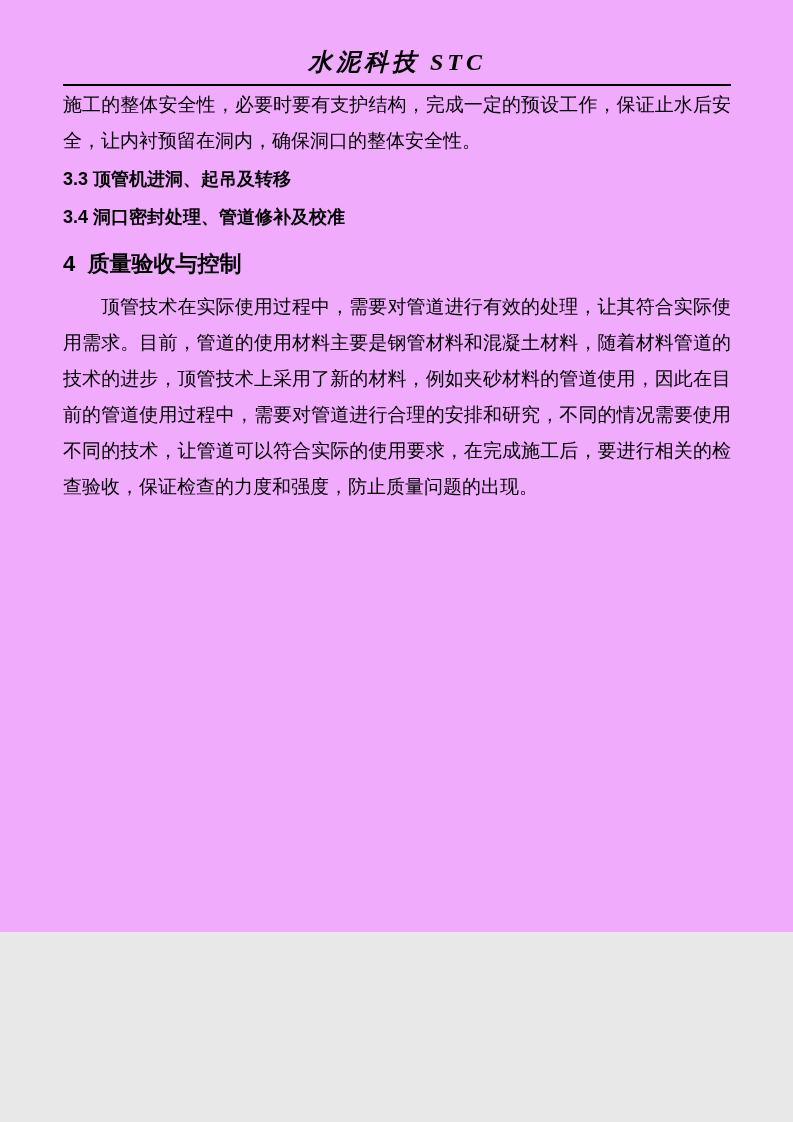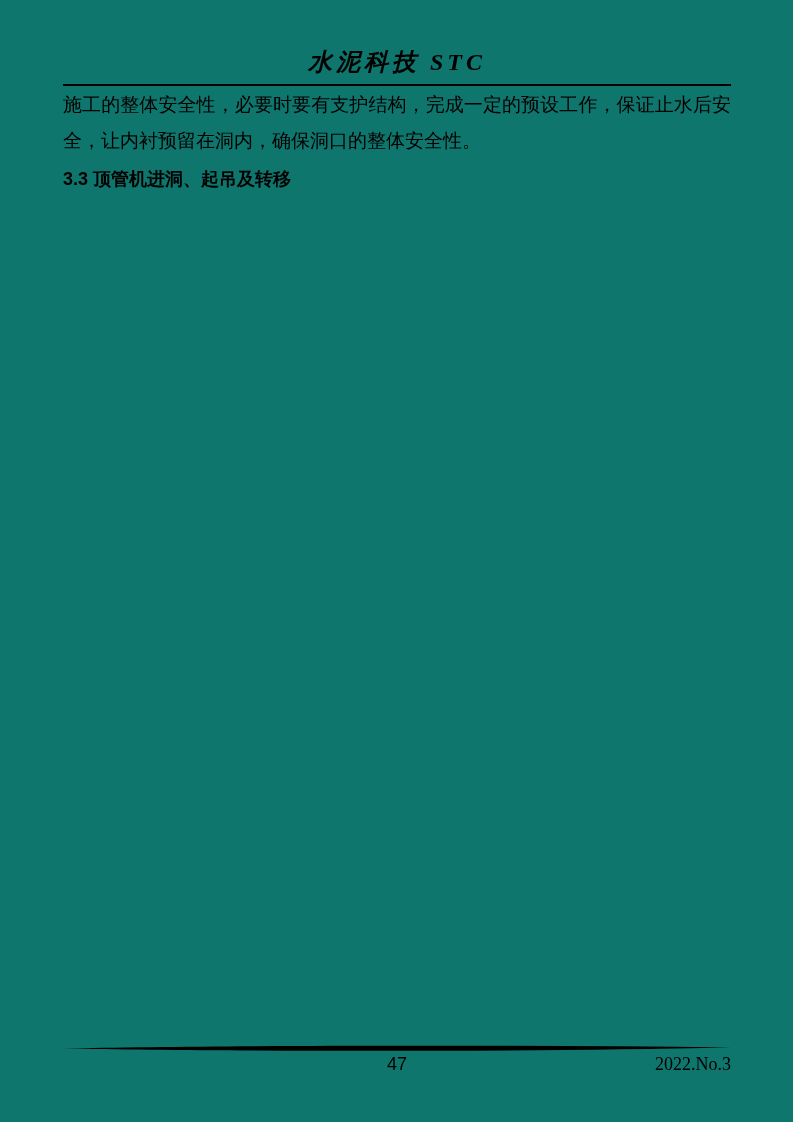--- a/index.html
+++ b/index.html
@@ -1,21 +1,21 @@
 <!DOCTYPE html>
 <html><head>
 <meta charset="utf-8">
 <style>
   html, body { margin: 0; padding: 0; background: #e8e8e8; }
   .page {
     position: relative;
     width: 793px;
-    height: 1122px;
+    height: 932px;
     margin: 0 auto;
-    background: #0f766e;
+    background: #f0abfc;
     color: #000000;
     font-family: "Liberation Serif", "DejaVu Serif", serif;
     overflow: hidden;
   }
   .inner {
     position: absolute;
     left: 63px;
     top: 46px;
     width: 668px;
   }
@@ -101,23 +101,28 @@
 
     <div class="body-text">
 
       <p class="para no-indent">施工的整体安全性，必要时要有支护结构，完成一定的预设工作，保证止水后安全，让内衬预留在洞内，确保洞口的整体安全性。</p>
 
       <div>
         <div class="heading-2">3.3 顶管机进洞、起吊及转移</div>
       </div>
 
       <div>
+        <div class="heading-2">3.4 洞口密封处理、管道修补及校准</div>
       </div>
 
 
+      <div>
+        <div class="heading-1">4  质量验收与控制</div>
+        <p class="para">顶管技术在实际使用过程中，需要对管道进行有效的处理，让其符合实际使用需求。目前，管道的使用材料主要是钢管材料和混凝土材料，随着材料管道的技术的进步，顶管技术上采用了新的材料，例如夹砂材料的管道使用，因此在目前的管道使用过程中，需要对管道进行合理的安排和研究，不同的情况需要使用不同的技术，让管道可以符合实际的使用要求，在完成施工后，要进行相关的检查验收，保证检查的力度和强度，防止质量问题的出现。</p>
+      </div>
 
     </div>
   </div>
 
   <div class="footer">
     <svg class="footer-bar" viewBox="0 0 668 10" preserveAspectRatio="none" aria-hidden="true">
       <path d="M0 4.5 C 140 1.5, 420 0.5, 668 3.5 C 430 8.5, 150 7.0, 0 4.5 Z" fill="#000000"></path>
     </svg>
     <div class="footer-row">
       <span class="page-number">47</span>

